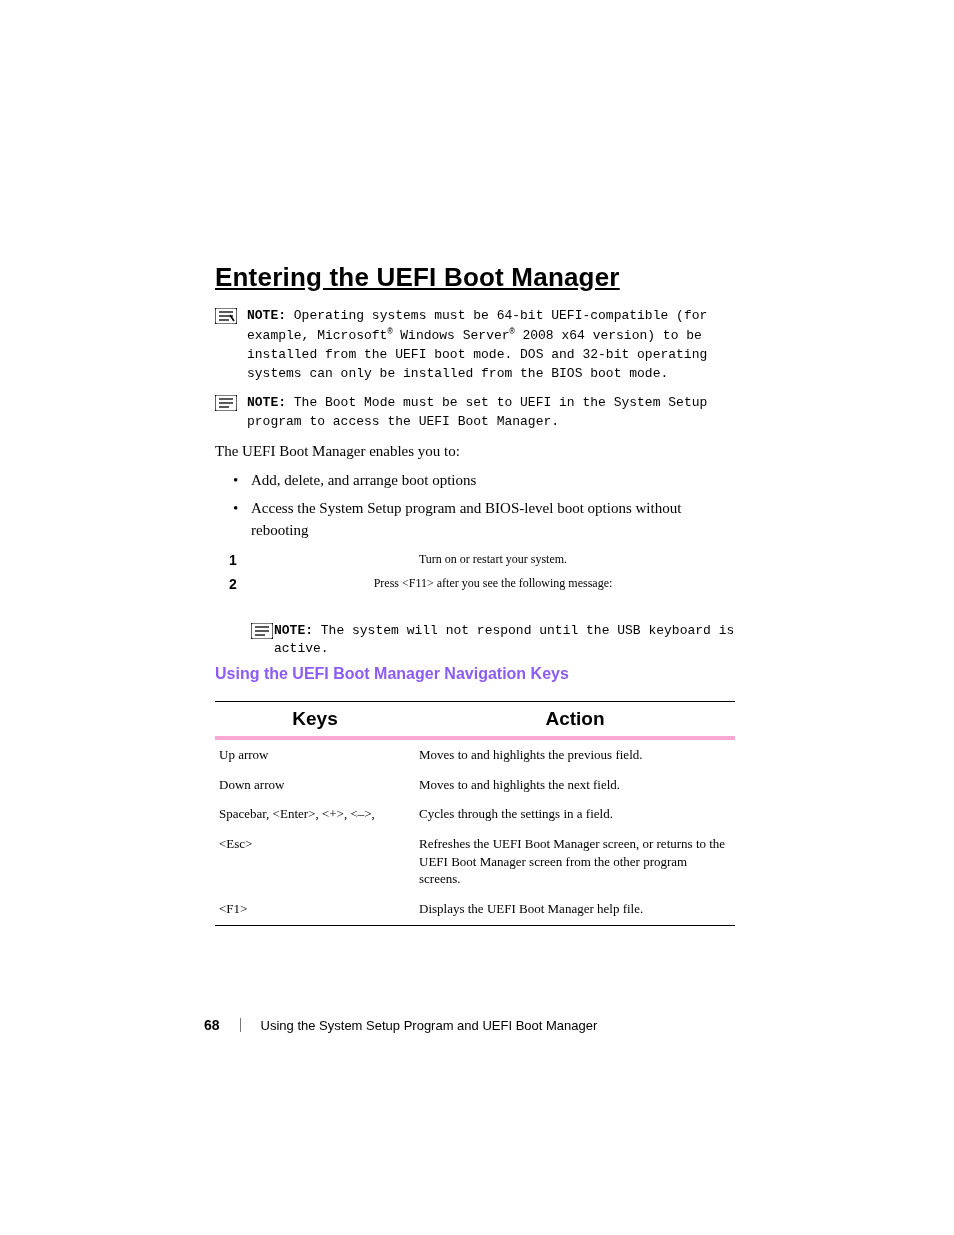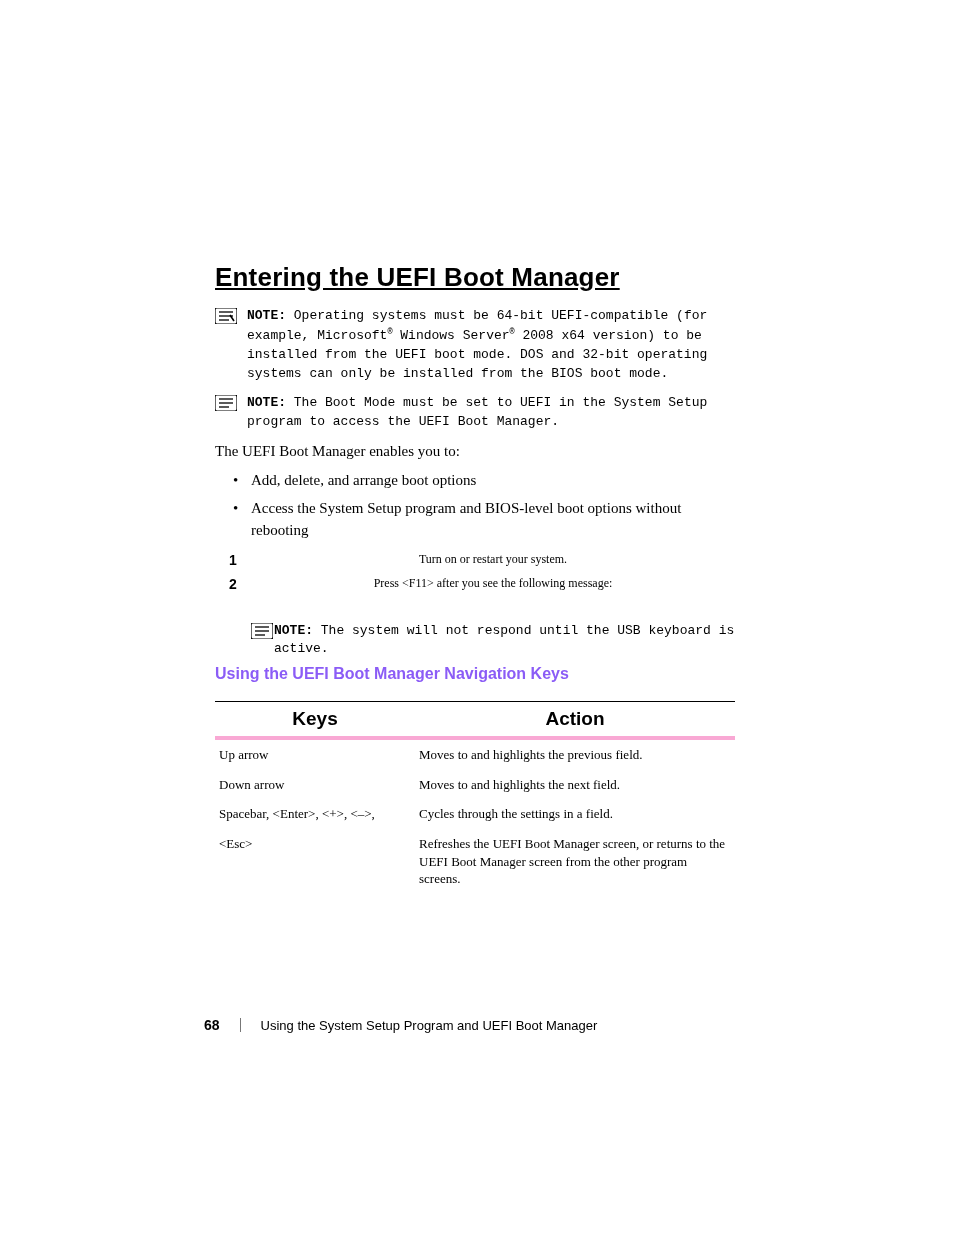--- a/index.html
+++ b/index.html
@@ -233,20 +233,24 @@
         <td>Moves to and highlights the next field.</td>
       </tr>
       <tr>
         <td class="kcol">Spacebar, &lt;Enter&gt;, &lt;+&gt;, &lt;–&gt;,</td>
         <td>Cycles through the settings in a field.</td>
       </tr>
       <tr>
         <td class="kcol">&lt;Esc&gt;</td>
         <td>Refreshes the UEFI Boot Manager screen, or returns to the UEFI Boot Manager screen from the other program screens.</td>
       </tr>
+      <tr class="last">
+        <td class="kcol">&lt;F1&gt;</td>
+        <td>Displays the UEFI Boot Manager help file.</td>
+      </tr>
     </tbody>
   </table>
 
 </div>
 
 <div class="footer">
   <span class="pnum">68</span>
   <span class="divider"></span>
   <span class="title">Using the System Setup Program and UEFI Boot Manager</span>
 </div>

